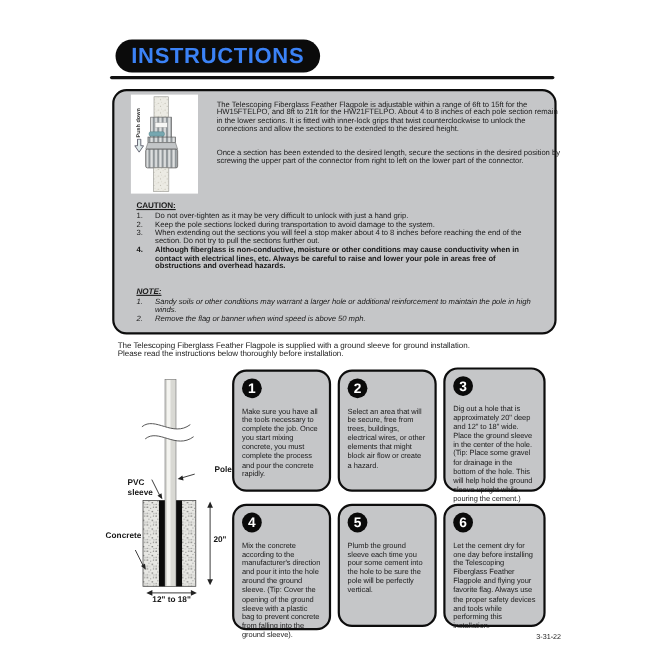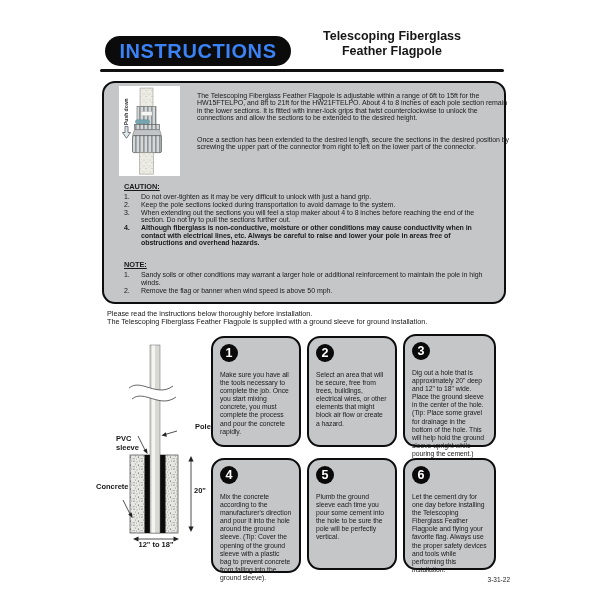--- a/index.html
+++ b/index.html
@@ -23,21 +23,21 @@
   .push-label { position:absolute; left:4px; top:39px; transform:rotate(-90deg);
                 transform-origin:0 0; font-size:5px; font-weight:bold; white-space:nowrap; color:#333; }
   .down-arrow { position:absolute; left:3px; top:40px; }
 
   .panel-text { position:absolute; left:93px; top:9px; width:313px; font-size:7px;
                 line-height:7.4px; letter-spacing:-0.05px; color:#1b1b1b; }
   .panel-text p + p { margin-top:14px; }
 
   .blk { position:absolute; left:20px; width:368px; font-size:7px; line-height:7.7px; letter-spacing:-0.05px; }
   .blk-caution { top:100px; }
-  .blk-note { top:178px; }
+  .blk-note { top:178px;font-style:italic; }
   .blk-head { font-weight:bold; font-size:7.4px; text-decoration:underline; margin-bottom:2.5px; }
   .li { display:flex; }
   .li .num { flex:none; width:17px; }
   .li .txt { flex:1; }
   .li.bold { font-weight:bold; }
 
   
   .intro { position:absolute; left:107px; top:310px; width:410px; font-size:7.3px;
            line-height:8.2px; letter-spacing:-0.05px; color:#191919; }
 
@@ -66,24 +66,20 @@
 
   .rev-date { position:absolute; left:410px; top:576px; width:100px; text-align:right;
               font-size:6.5px; color:#222; }
 </style>
 </head>
 <body>
 
 <div class="page">
 
   <div class="badge">INSTRUCTIONS</div>
-  <div class="title">
-    <div>Telescoping Fiberglass</div>
-    <div>Feather Flagpole</div>
-  </div>
   <div class="divider"></div>
 
   <div class="panel">
     <div class="figure-box">
       <span class="push-label">Push down</span>
       <svg class="down-arrow" width="9" height="13" viewBox="0 0 9 13">
         <polygon points="3,0.5 6,0.5 6,6.5 8.5,6.5 4.5,12.3 0.5,6.5 3,6.5" fill="#dfe9ea" stroke="#445" stroke-width="0.7"></polygon>
       </svg>
       <svg width="61" height="90" viewBox="0 0 61 90">
         <defs>
@@ -143,22 +139,22 @@
         <span class="txt">Sandy soils or other conditions may warrant a larger hole or additional reinforcement to maintain the pole in high winds.</span>
       </div>
       <div class="li">
         <span class="num">2.</span>
         <span class="txt">Remove the flag or banner when wind speed is above 50 mph.</span>
       </div>
     </div>
   </div>
 
   <div class="intro">
+    <div>The Telescoping Fiberglass Feather Flagpole is supplied with a ground sleeve for ground installation.</div>
     <div>Please read the instructions below thoroughly before installation.</div>
-    <div>The Telescoping Fiberglass Feather Flagpole is supplied with a ground sleeve for ground installation.</div>
   </div>
 
   <svg class="diagram" viewBox="0 0 125 215">
     <defs>
       <pattern id="conc" width="8" height="8" patternUnits="userSpaceOnUse">
         <rect width="8" height="8" fill="#e7e7e3"></rect>
         <circle cx="1" cy="1" r="0.6" fill="#3d3d3d"></circle>
         <circle cx="4" cy="2" r="0.5" fill="#777"></circle>
         <circle cx="6.5" cy="1" r="0.45" fill="#555"></circle>
         <circle cx="2.5" cy="4" r="0.55" fill="#8a8a8a"></circle>

